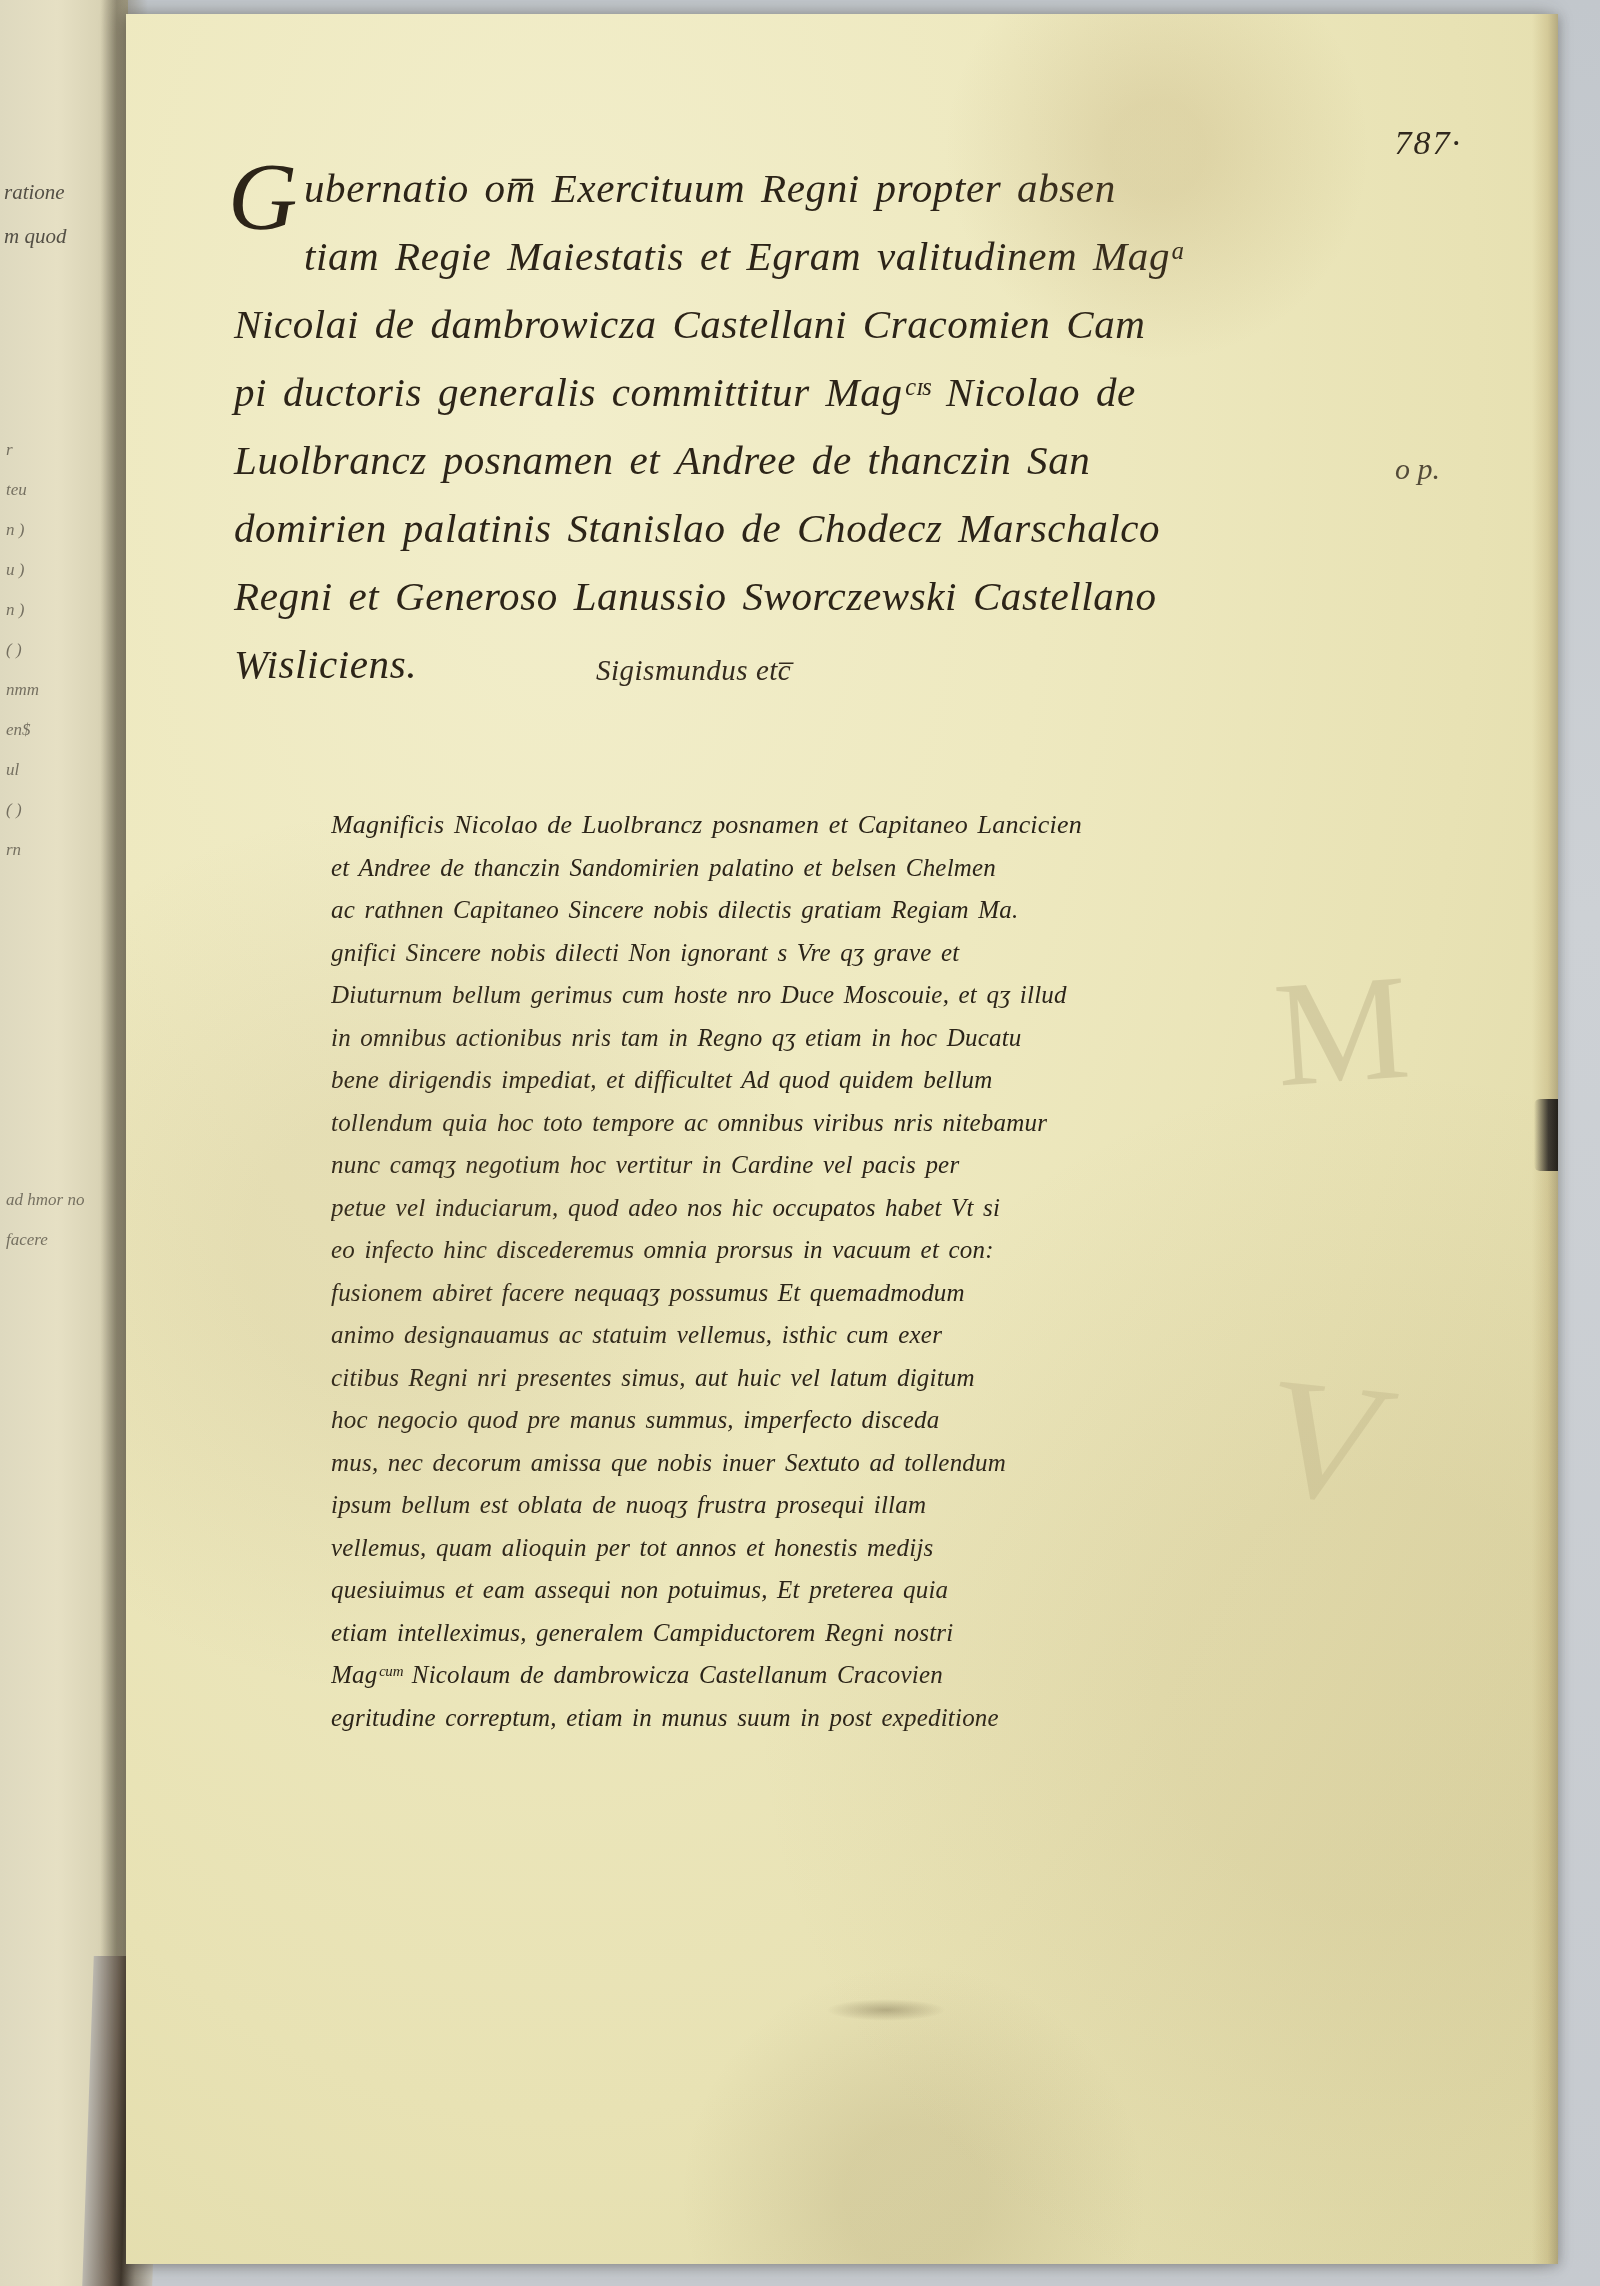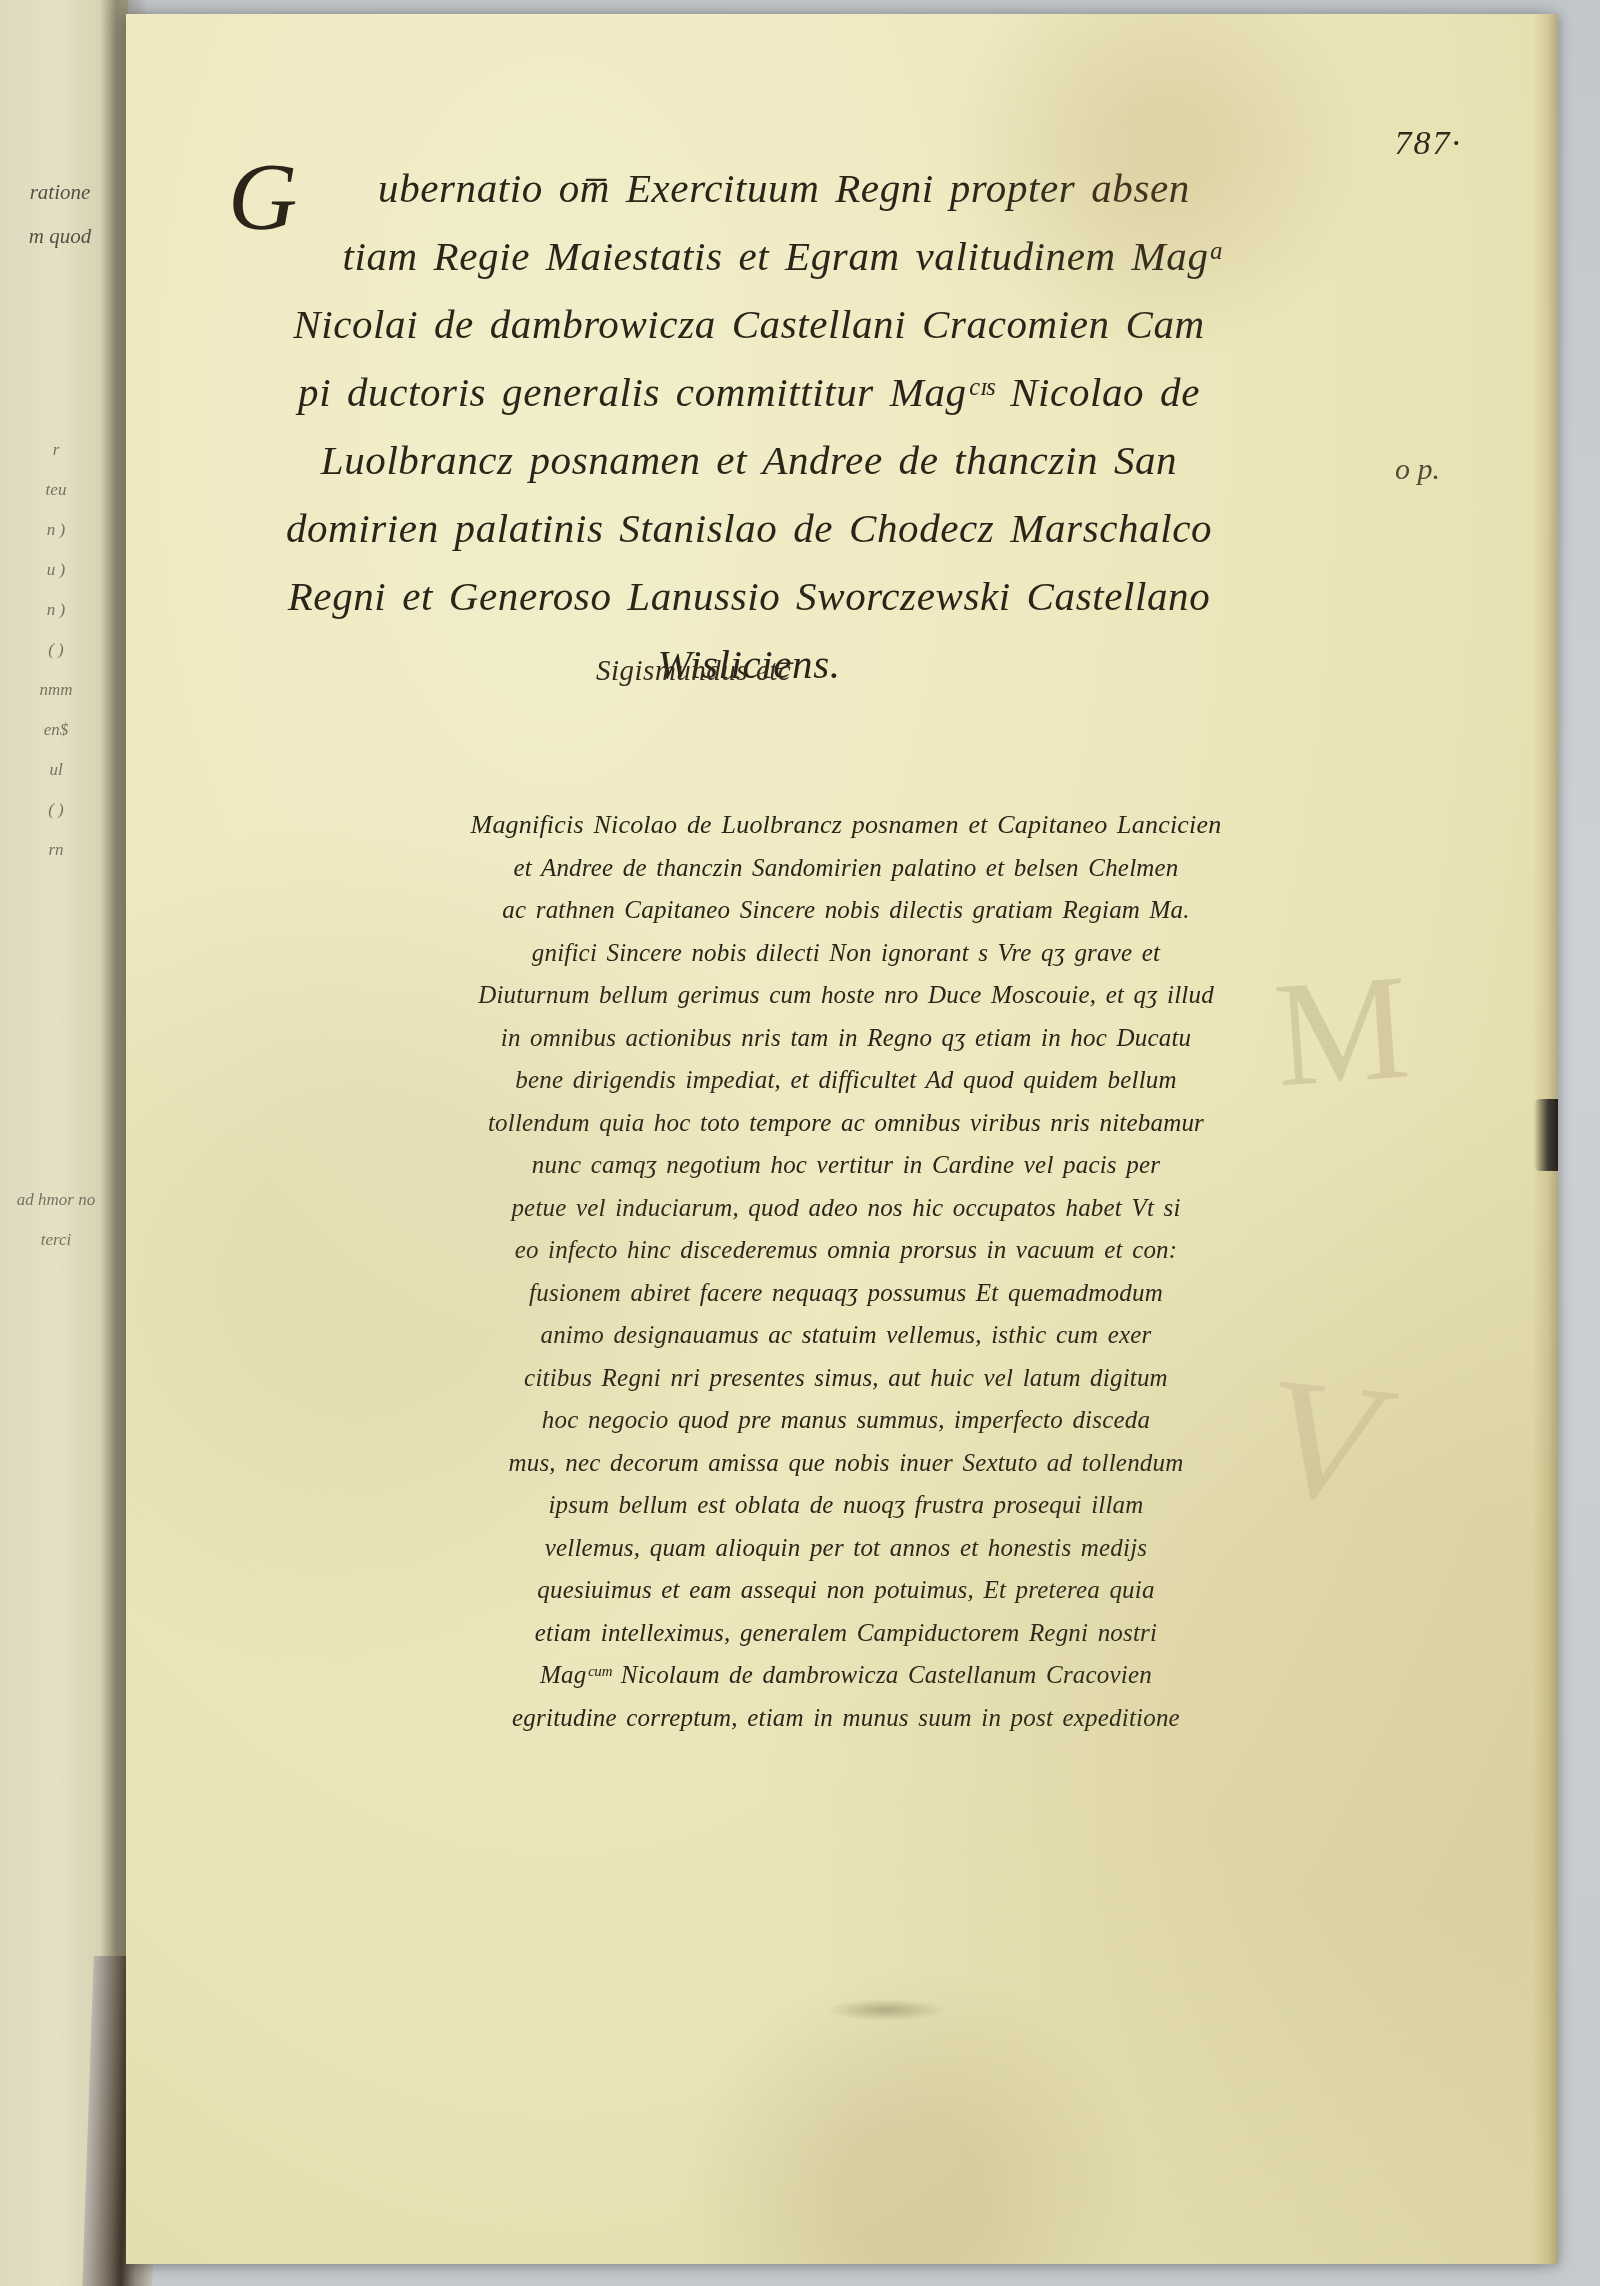--- a/index.html
+++ b/index.html
@@ -13,21 +13,20 @@
     overflow: hidden;
     font-family: "Liberation Serif", serif;
   }
 
   .scan {
     position: relative;
     width: 1600px;
     height: 2286px;
     background: linear-gradient(180deg, #c2c7cc 0%, #cdd1d5 40%, #c6cacf 100%);
     overflow: hidden;
-    text-align: center;
   }
 
   
   .left-page {
     position: absolute;
     left: 0;
     top: 0;
     width: 128px;
     height: 2286px;
     background: linear-gradient(90deg, #ded9bf 0%, #e6e0c4 45%, #d8d2b4 80%, #b9b49a 100%);
@@ -246,21 +245,21 @@
       <div>n )</div>
       <div>( )</div>
       <div>nmm</div>
       <div>en$</div>
       <div>ul</div>
       <div>( )</div>
       <div>rn</div>
     </div>
     <div class="left-scribbles" style="top:1180px;height:140px;">
       <div>ad hmor  no</div>
-      <div>terci</div>
+      <div>facere</div>
     </div>
   </div>
 
   <div class="gutter"></div>
   <div class="binding-strip"></div>
 
   <div class="page">
 
     <div class="folio">787·</div>
 

